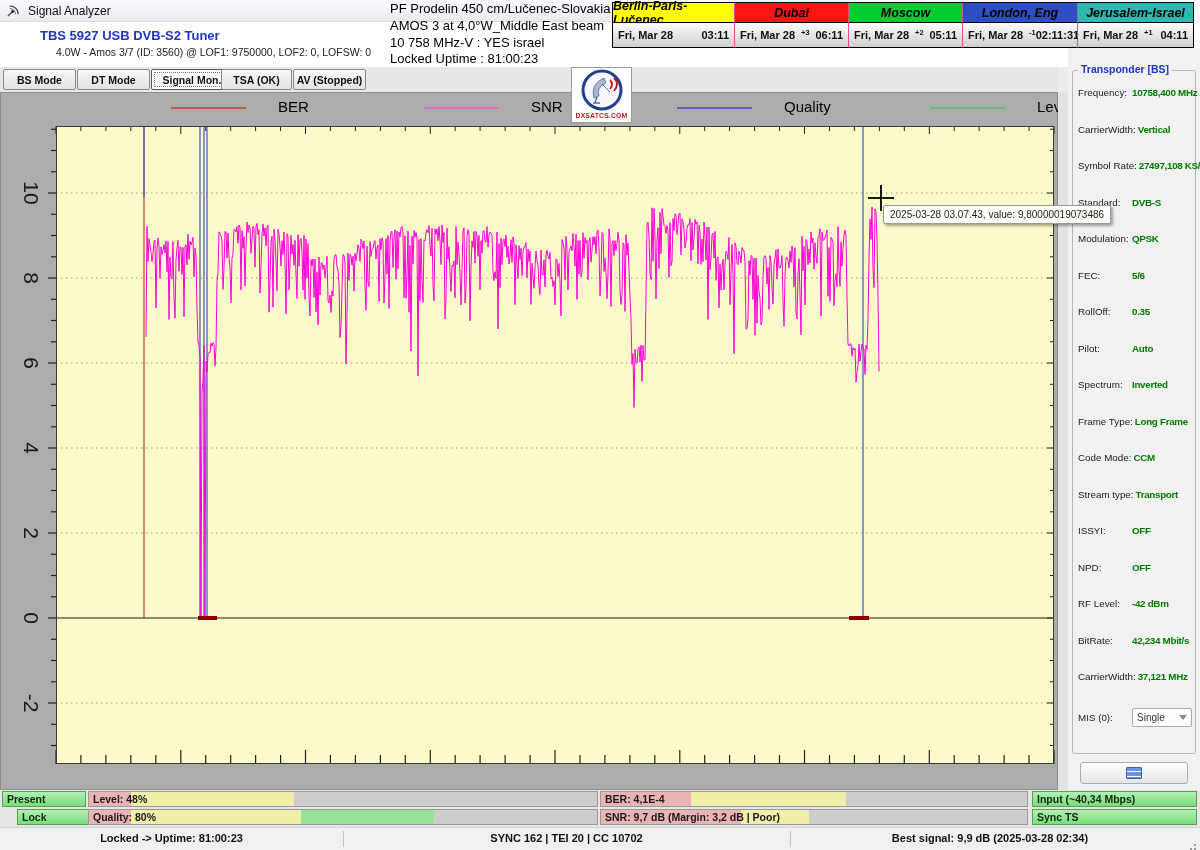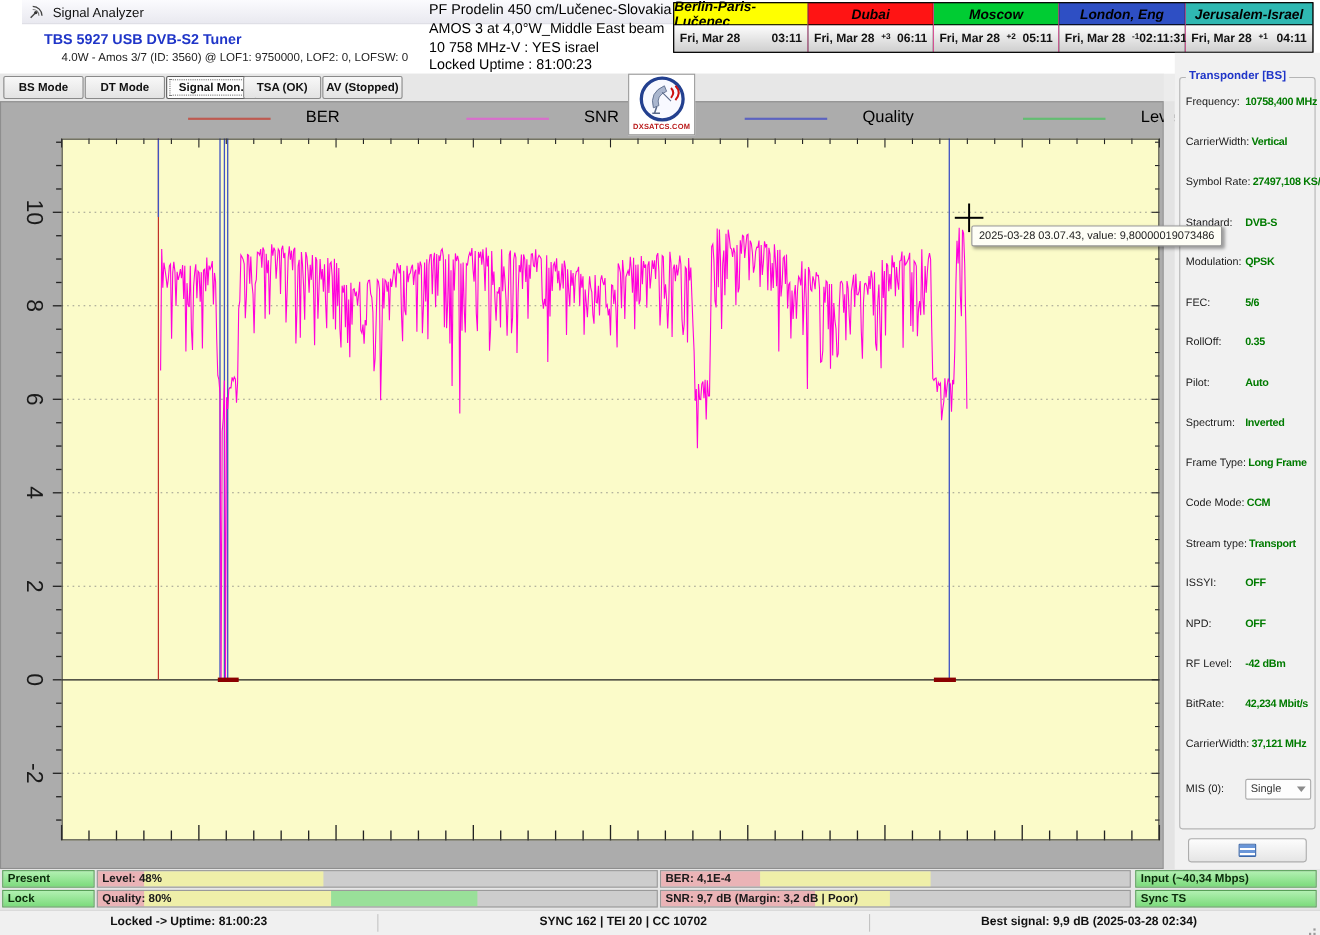--- a/index.html
+++ b/index.html
@@ -5,21 +5,21 @@
   * { box-sizing: border-box; }
   html,body { margin:0; padding:0; }
   body {
     width:1200px; height:850px; position:relative; overflow:hidden;
     background:#ECECEC; font-family:"Liberation Sans", sans-serif; color:#111;
   }
   
   .top-band { position:absolute; left:0; top:0; width:1200px; height:67px; background:#FFFFFF; }
   .titlebar { position:absolute; left:0; top:0; width:612px; height:22px;
     background:linear-gradient(#FBFBFE,#E9E9F0); border-bottom:1px solid #DCDCE4;
-    display:flex; align-items:center;margin-left:20px; }
+    display:flex; align-items:center; }
   .app-icon { width:15px; height:15px; margin-left:6px; }
   .title-text { font-size:12px; margin-left:7px; color:#101010; }
   .device-title { position:absolute; left:40px; top:28px; font-size:13px; font-weight:bold; color:#1F35C8; }
   .device-sub { position:absolute; left:56px; top:46px; font-size:10.5px; color:#222; }
   .info-block { position:absolute; left:390px; top:1px; width:230px; font-size:13px; line-height:16.8px; color:#000; }
   
   .clocks { position:absolute; left:612px; top:2px; height:46px; display:flex; border:1px solid #000; background:#000; }
   .clock { display:flex; flex-direction:column; border-right:1px solid #ec4899; }
   .clock:last-child { border-right:none; }
   .clock-head { height:20px; display:flex; align-items:center; justify-content:center;
@@ -461,21 +461,21 @@
     <span class="pbar-text">Level: 48%</span>
   </div>
   <div class="pbar" style="left:600px;top:1px;width:428px">
     <div class="seg seg-pink" style="width: 90px;"></div>
     <div class="seg seg-yellow" style="width: 155px;"></div>
     <div class="seg seg-green" style="width: 0px;"></div>
     <span class="pbar-text">BER: 4,1E-4</span>
   </div>
   <div class="badge" style="left:1032px;top:1px;width:165px">Input (~40,34 Mbps)</div>
 
-  <div class="badge" style="left:2px;top:19px;width:84px">Lock</div>
+  <div class="badge" style="left:17px;top:19px;width:84px">Lock</div>
   <div class="pbar" style="left:88px;top:19px;width:510px">
     <div class="seg seg-pink" style="width: 42px;"></div>
     <div class="seg seg-yellow" style="width: 170px;"></div>
     <div class="seg seg-green" style="width: 133px;"></div>
     <span class="pbar-text">Quality: 80%</span>
   </div>
   <div class="pbar" style="left:600px;top:19px;width:428px">
     <div class="seg seg-pink" style="width: 140px;"></div>
     <div class="seg seg-yellow" style="width: 68px;"></div>
     <div class="seg seg-green" style="width: 0px;"></div>

